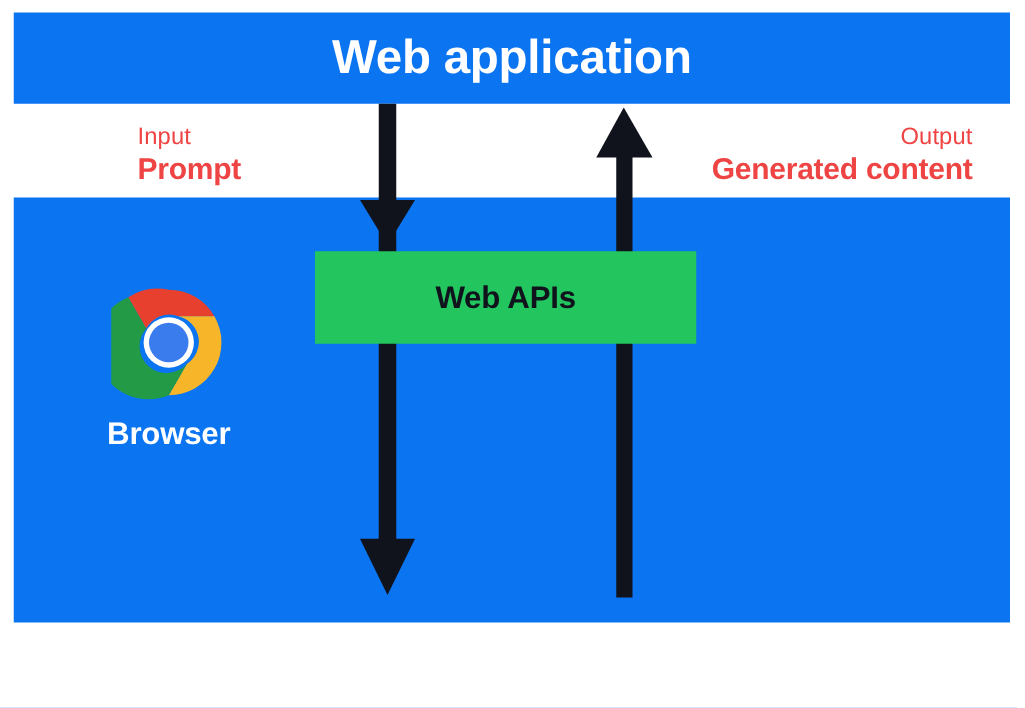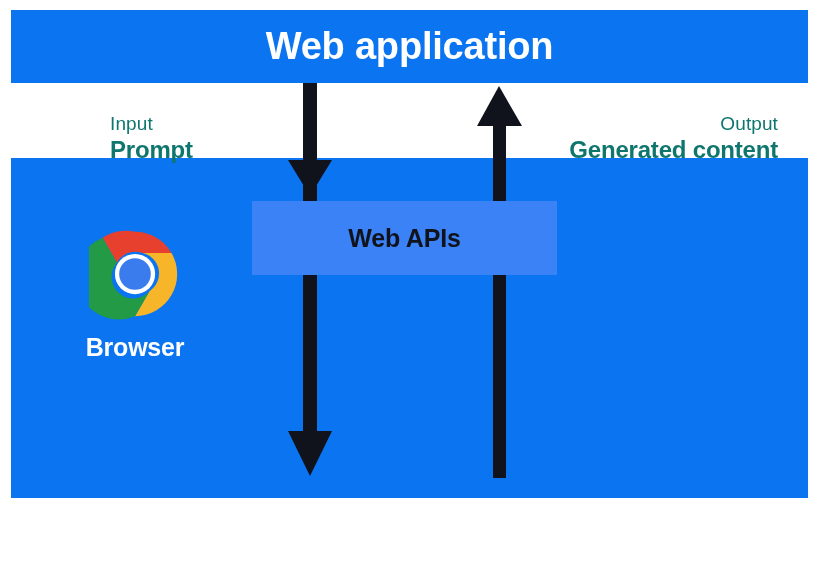--- a/index.html
+++ b/index.html
@@ -74,21 +74,21 @@
     margin-top: 13px;
     color: #ffffff;
     font-weight: bold;
     font-size: 25px;
     letter-spacing: -0.2px;
   }
 
   
   .box {
     position: absolute;
-    background: #3b82f6;
+    background: #22c55e;
     display: flex;
     align-items: center;
     justify-content: center;
     z-index: 6;
   }
   .box-label {
     color: #10131c;
     font-weight: bold;
     font-size: 25px;
     line-height: 1.28;
@@ -127,22 +127,21 @@
     height: 566px;
     z-index: 8;
     pointer-events: none;
   }
 
   
   .io-label {
     position: absolute;
     z-index: 7;
     line-height: 1.12;
-    color: #0f766e;
-    margin-top: 14px;
+    color: #ef4444;
   }
   .io-kind {
     font-size: 19px;
     font-weight: normal;
     letter-spacing: 0.1px;
   }
   .io-value {
     font-size: 24px;
     font-weight: bold;
     letter-spacing: -0.2px;

